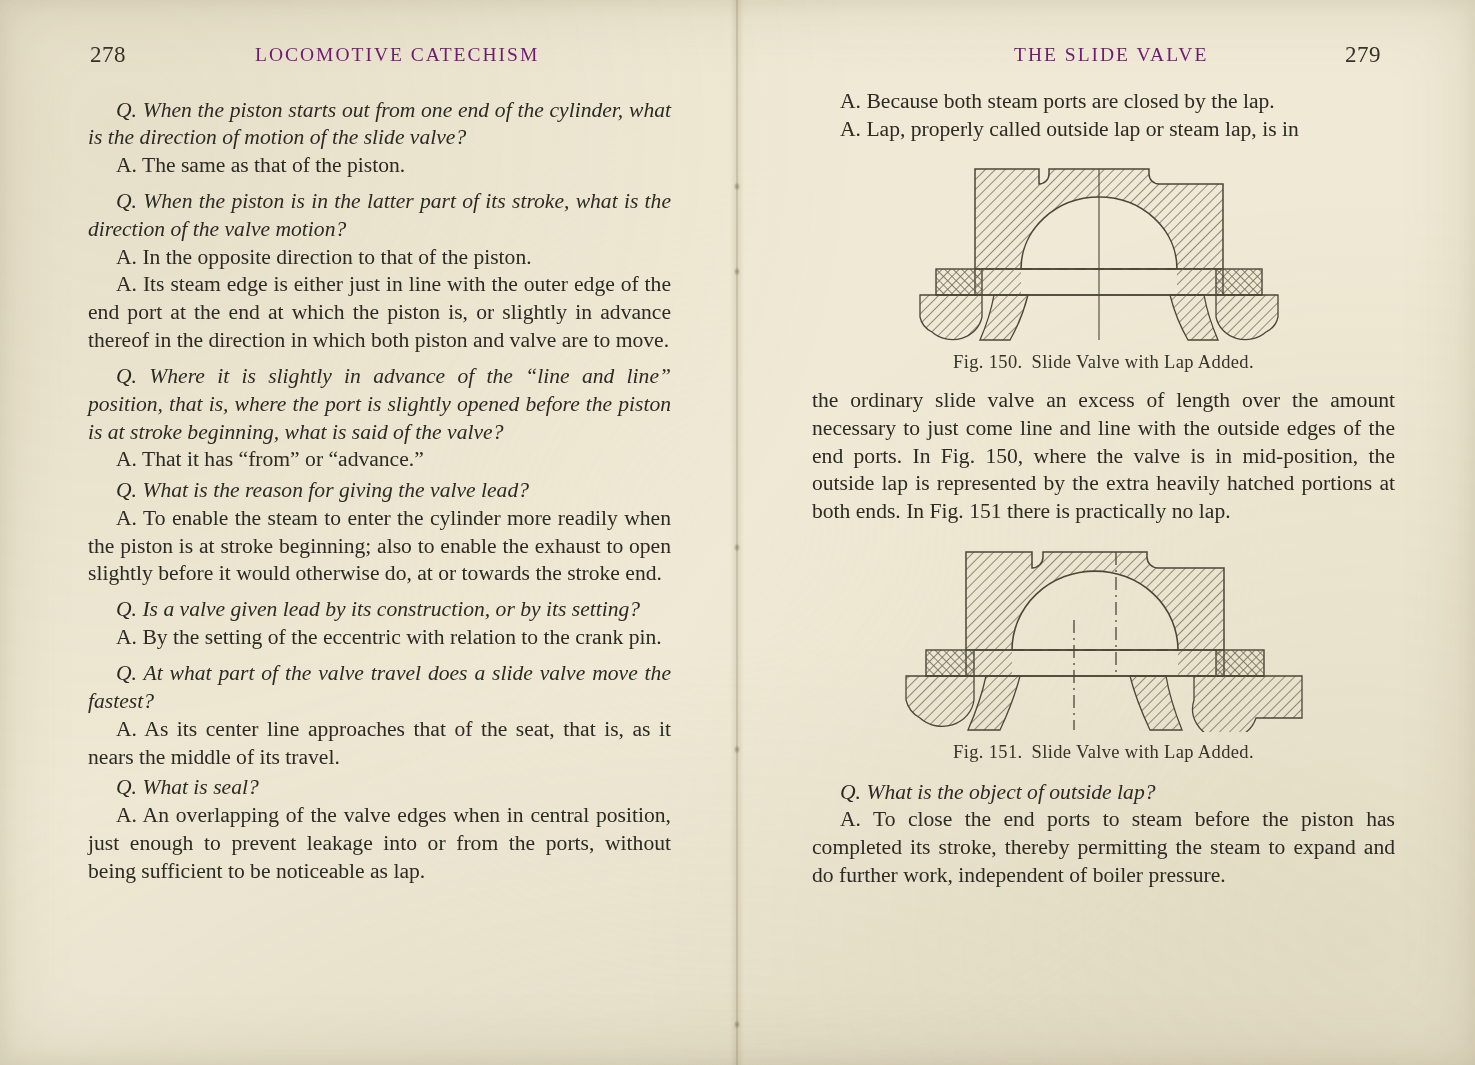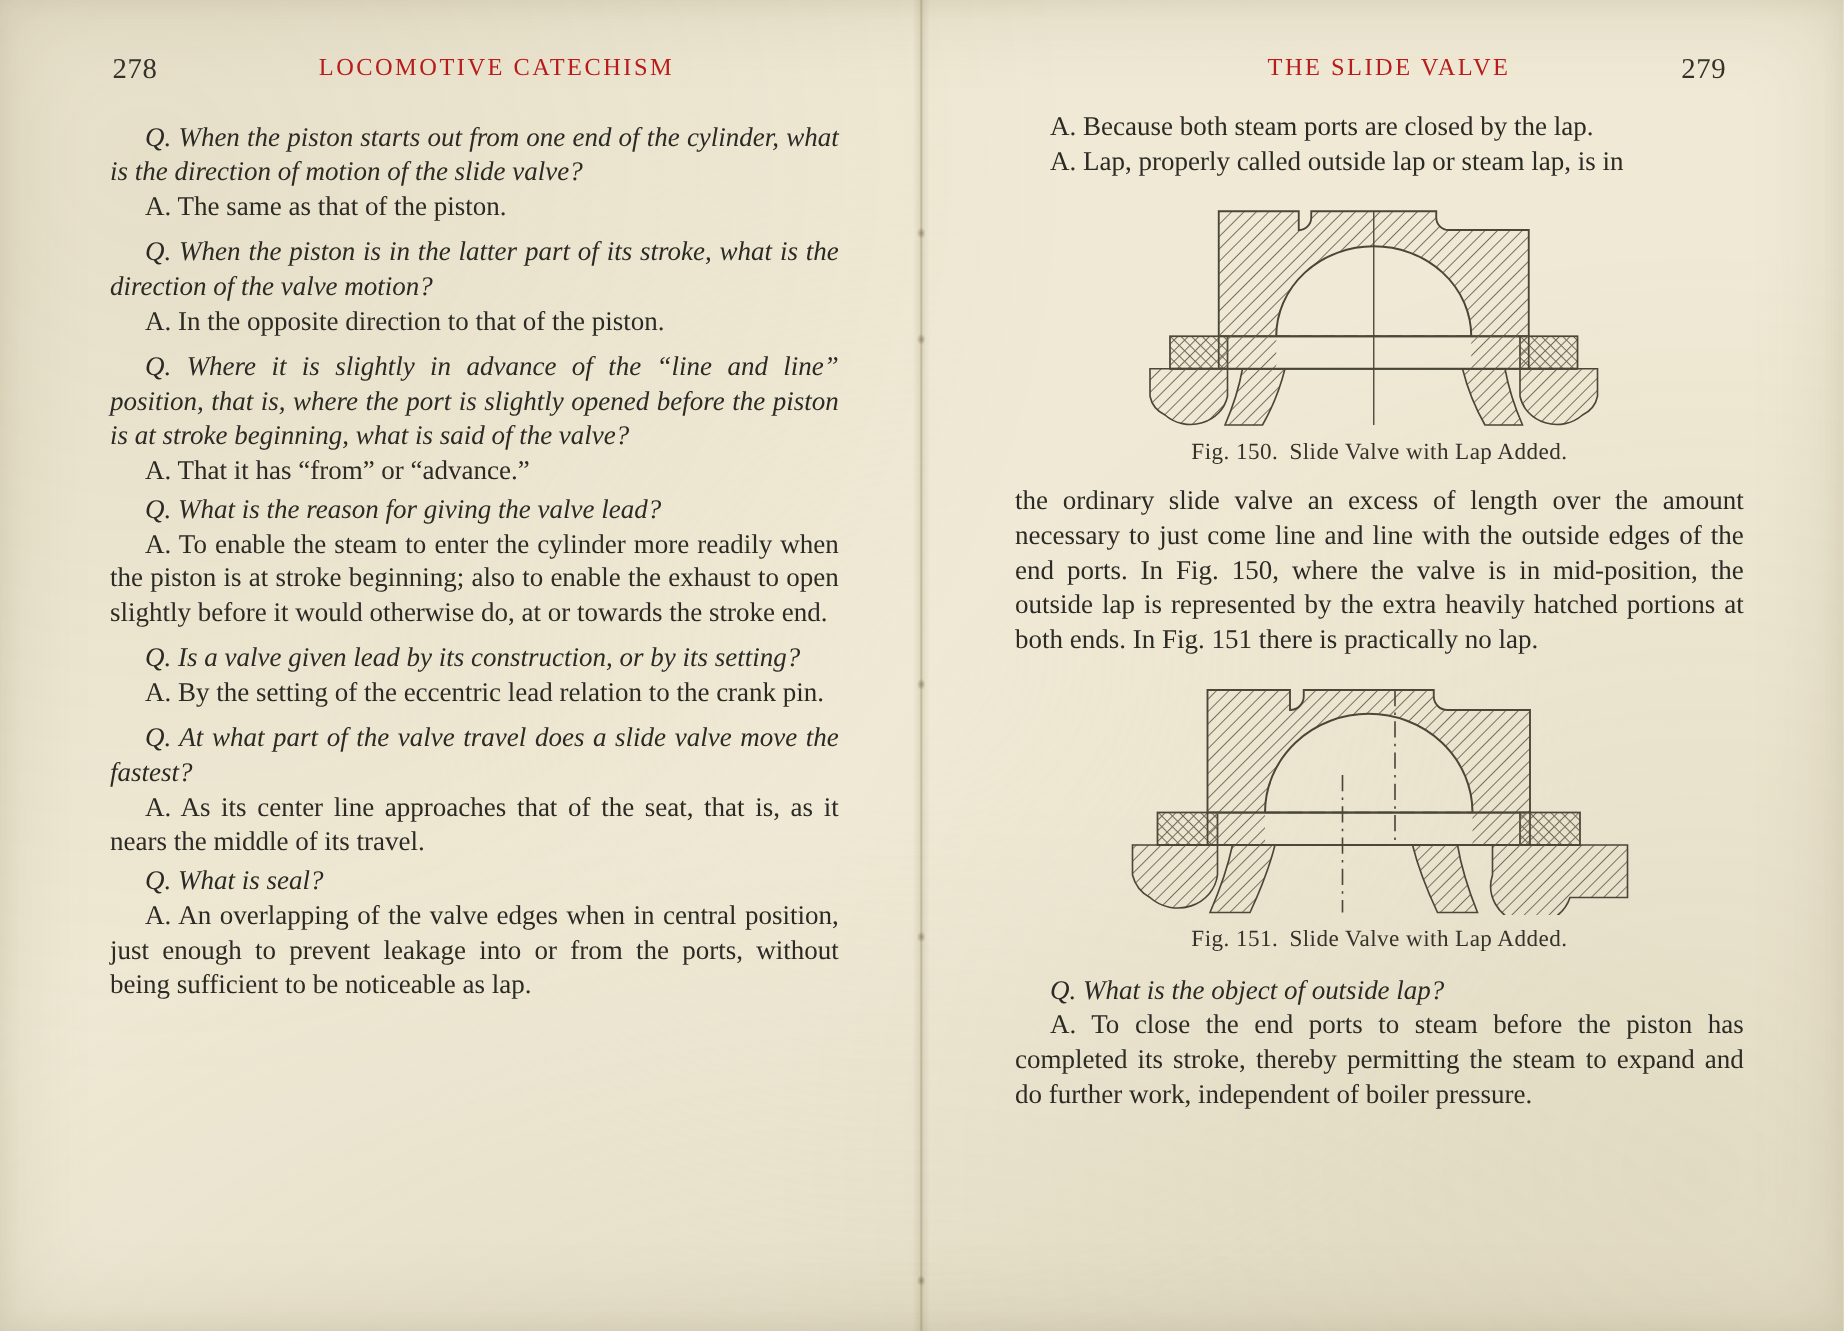--- a/index.html
+++ b/index.html
@@ -39,21 +39,21 @@
   .stitch{position:absolute;left:737px;width:7px;height:9px;transform:translateX(-3.5px);
     background:radial-gradient(ellipse at center, rgba(110,98,70,.55), rgba(110,98,70,0) 70%);pointer-events:none;}
 
   .page{position:absolute;top:0;height:774px;}
   .page-left{left:0;width:737px;}
   .page-right{left:737px;width:738px;}
 
   .runhead{
     position:absolute;top:44px;height:26px;
     font-size:19.5px;letter-spacing:2.0px;
-    white-space:nowrap;color:#b91c1c;
+    white-space:nowrap;color:#701a75;
   }
   .folio{
     position:absolute;top:42px;font-size:23px;color:#34322a;letter-spacing:.5px;
   }
   .runhead-l{left:255px;}
   .folio-l{left:90px;}
   .runhead-r{left:1014px;}
   .folio-r{left:1345px;}
 
   .col{position:absolute;width:583px;font-size:21.6px;line-height:1.285;text-align:justify;}
@@ -89,26 +89,27 @@
 <div class="page page-left">
 
   <div class="folio folio-l">278</div>
   <div class="runhead runhead-l">LOCOMOTIVE CATECHISM</div>
 
   <div class="col col-left">
     <p class="q">Q. When the piston starts out from one end of the cylinder, what is the direction of motion of the slide valve?</p>
     <p class="a">A. The same as that of the piston.</p>
     <p class="q">Q. When the piston is in the latter part of its stroke, what is the direction of the valve motion?</p>
     <p class="a">A. In the opposite direction to that of the piston.</p>
+    <p class="a">A. Its steam edge is either just in line with the outer edge of the end port at the end at which the piston is, or slightly in advance thereof in the direction in which both piston and valve are to move.</p>
     <p class="q">Q. Where it is slightly in advance of the “line and line” position, that is, where the port is slightly opened before the piston is at stroke beginning, what is said of the valve?</p>
     <p class="a">A. That it has “from” or “advance.”</p>
     <p class="q tight">Q. What is the reason for giving the valve lead?</p>
     <p class="a">A. To enable the steam to enter the cylinder more readily when the piston is at stroke beginning; also to enable the exhaust to open slightly before it would otherwise do, at or towards the stroke end.</p>
     <p class="q">Q. Is a valve given lead by its construction, or by its setting?</p>
-    <p class="a">A. By the setting of the eccentric lead relation to the crank pin.</p>
+    <p class="a">A. By the setting of the eccentric with relation to the crank pin.</p>
     <p class="q">Q. At what part of the valve travel does a slide valve move the fastest?</p>
     <p class="a">A. As its center line approaches that of the seat, that is, as it nears the middle of its travel.</p>
     <p class="q tight">Q. What is seal?</p>
     <p class="a">A. An overlapping of the valve edges when in central position, just enough to prevent leakage into or from the ports, without being sufficient to be noticeable as lap.</p>
   </div>
 </div>
 
 <div class="page page-right">
 
   <div class="runhead runhead-r" style="left:277px">THE SLIDE VALVE</div>

